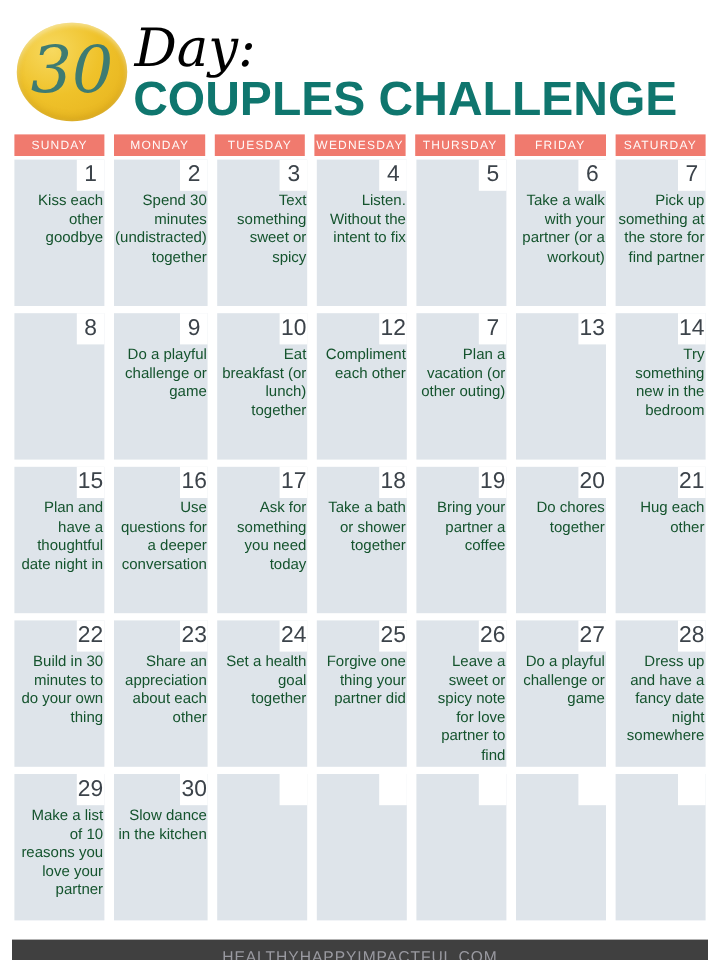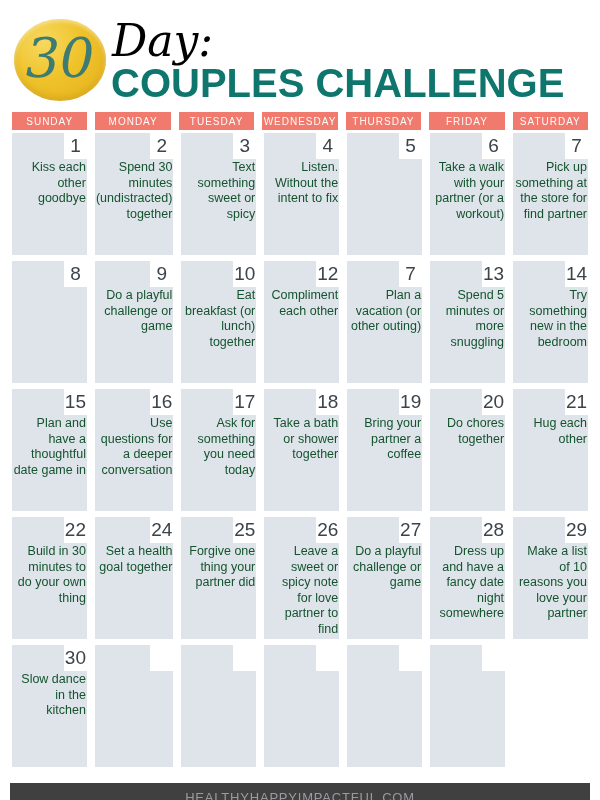--- a/index.html
+++ b/index.html
@@ -145,29 +145,28 @@
       <div class="cell">
     <span class="num">12</span>
     <div class="task">Compliment each other</div>
   </div>
       <div class="cell">
     <span class="num">7</span>
     <div class="task">Plan a vacation (or other outing)</div>
   </div>
       <div class="cell">
     <span class="num">13</span>
-    <div class="task">Spend 5 minutes or more snuggling</div>
   </div>
       <div class="cell">
     <span class="num">14</span>
     <div class="task">Try something new in the bedroom</div>
   </div>
       <div class="cell">
     <span class="num">15</span>
-    <div class="task">Plan and have a thoughtful date game in</div>
+    <div class="task">Plan and have a thoughtful date night in</div>
   </div>
       <div class="cell">
     <span class="num">16</span>
     <div class="task">Use questions for a deeper conversation</div>
   </div>
       <div class="cell">
     <span class="num">17</span>
     <div class="task">Ask for something you need today</div>
   </div>
       <div class="cell">
@@ -184,20 +183,24 @@
   </div>
       <div class="cell">
     <span class="num">21</span>
     <div class="task">Hug each other</div>
   </div>
       <div class="cell">
     <span class="num">22</span>
     <div class="task">Build in 30 minutes to do your own thing</div>
   </div>
       <div class="cell">
+    <span class="num">23</span>
+    <div class="task">Share an appreciation about each other</div>
+  </div>
+      <div class="cell">
     <span class="num">24</span>
     <div class="task">Set a health goal together</div>
   </div>
       <div class="cell">
     <span class="num">25</span>
     <div class="task">Forgive one thing your partner did</div>
   </div>
       <div class="cell">
     <span class="num">26</span>
     <div class="task">Leave a sweet or spicy note for love partner to find</div>

